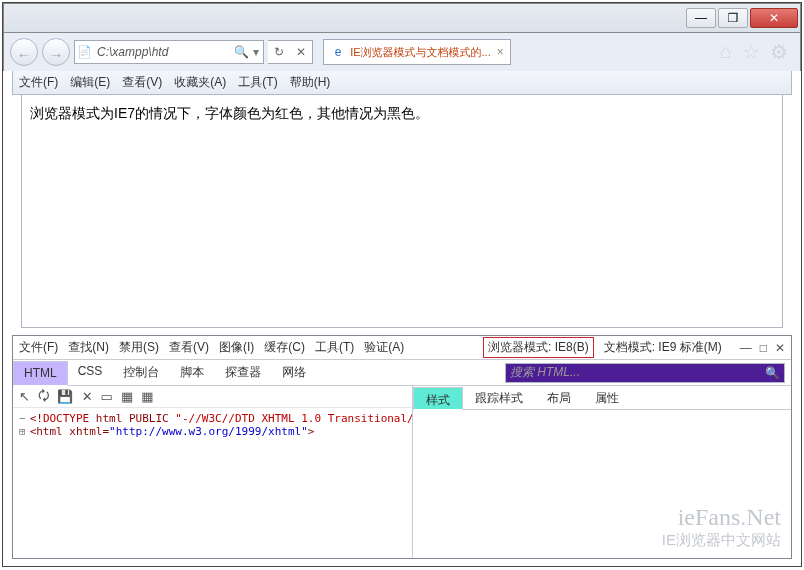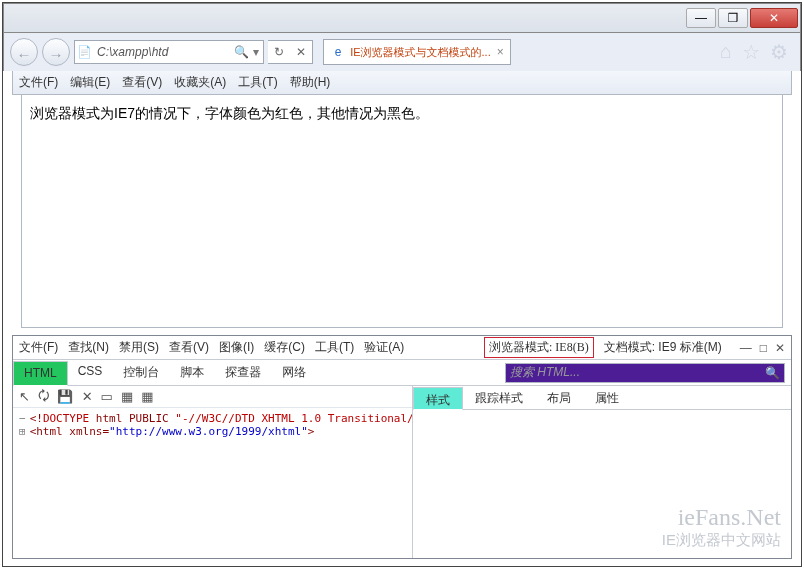--- a/index.html
+++ b/index.html
@@ -32,27 +32,27 @@
 .menubar span { cursor: default; }
 
 
 .content { border: 1px solid #b0b8c4; border-top:none; margin: 0 18px; height: 233px; padding: 10px 8px; font-size: 14px; color: #000; background: #fff; }
 
 
 .devtools { border: 1px solid #808792; margin: 7px 9px 0 9px; height: 224px; display: flex; flex-direction: column; background: #fff; }
 .dt-menu { height: 24px; display: flex; align-items: center; border-bottom: 1px solid #c6cbd4; font-size: 12px; color: #333; }
 .dt-menu-left { display: flex; gap: 10px; padding: 0 6px; flex: 1; }
 .dt-menu-right { display: flex; align-items: center; gap: 10px; padding: 0 6px; }
-.dt-bm { border: 1px solid #c23; padding: 1px 4px; font-family: Liberation Serif, serif; }
+.dt-bm { border: 1px solid #c23; padding: 1px 4px; }
 .dt-win-icons { display: flex; gap: 8px; color: #555; margin-left: 8px; }
 
 .dt-tabs-row { height: 26px; display: flex; align-items: center; border-bottom: 1px solid #c6cbd4; }
 .dt-tabs { display: flex; height: 100%; flex: 1; }
 .dt-tab { padding: 4px 10px 0 10px; font-size: 12px; color: #333; border-right: 1px solid transparent; }
-.dt-tab.active { border: 1px solid #c6cbd4; border-bottom: 1px solid #fff; position: relative; top: 1px; background: #22c55e; }
+.dt-tab.active { border: 1px solid #c6cbd4; border-bottom: 1px solid #fff; position: relative; top: 1px; background: #c4b5fd; }
 .dt-search { width: 280px; height: 20px; border: 1px solid #b0b8c4; display: flex; align-items: center; padding: 0 4px; margin-right: 6px; font-style: italic; color: #999; background: #4c1d95; }
 .dt-search-icn { margin-left: auto; color: #888; font-style: normal; }
 
 .dt-body { flex: 1; display: flex; overflow: hidden; }
 .dt-left { width: 400px; border-right: 1px solid #c6cbd4; display: flex; flex-direction: column; overflow: hidden; }
 .dt-iconrow { height: 22px; display: flex; align-items: center; gap: 8px; padding: 0 6px; border-bottom: 1px solid #e2e6ed; color: #555; font-size: 13px; }
 .dt-src { flex: 1; padding: 4px 6px; font-family: Consolas, monospace; font-size: 11px; overflow: hidden; }
 .src-line { white-space: nowrap; }
 .pl { color: #888; margin-right: 4px; }
 .dt-kw { color: #b00; }
@@ -175,21 +175,21 @@
           <span>↖</span>
           <span>🗘</span>
           <span>💾</span>
           <span>✕</span>
           <span>▭</span>
           <span>▦</span>
           <span>▦</span>
         </div>
         <div class="dt-src">
           <div class="src-line"><span class="pl">−</span><span class="dt-tag">&lt;!</span><span class="dt-kw">DOCTYPE</span><span class="dt-tag"> html PUBLIC </span><span class="dt-str">"-//W3C//DTD XHTML 1.0 Transitional//EN</span></div>
-          <div class="src-line"><span class="pl">⊞</span><span class="dt-tag">&lt;html</span><span class="dt-tag"> xmlns=</span><span class="dt-attrv">"http://www.w3.org/1999/xhtml"</span><span class="dt-tag">&gt;</span></div>
+          <div class="src-line"><span class="pl">⊞</span><span class="dt-tag">&lt;html</span><span class="dt-tag"> xhtml=</span><span class="dt-attrv">"http://www.w3.org/1999/xhtml"</span><span class="dt-tag">&gt;</span></div>
         </div>
       </div>
       <div class="dt-right">
         <div class="dt-right-tabs">
           <div class="dt-rtab active">样式</div>
           <div class="dt-rtab">跟踪样式</div>
           <div class="dt-rtab">布局</div>
           <div class="dt-rtab">属性</div>
         </div>
         <div class="watermark">

